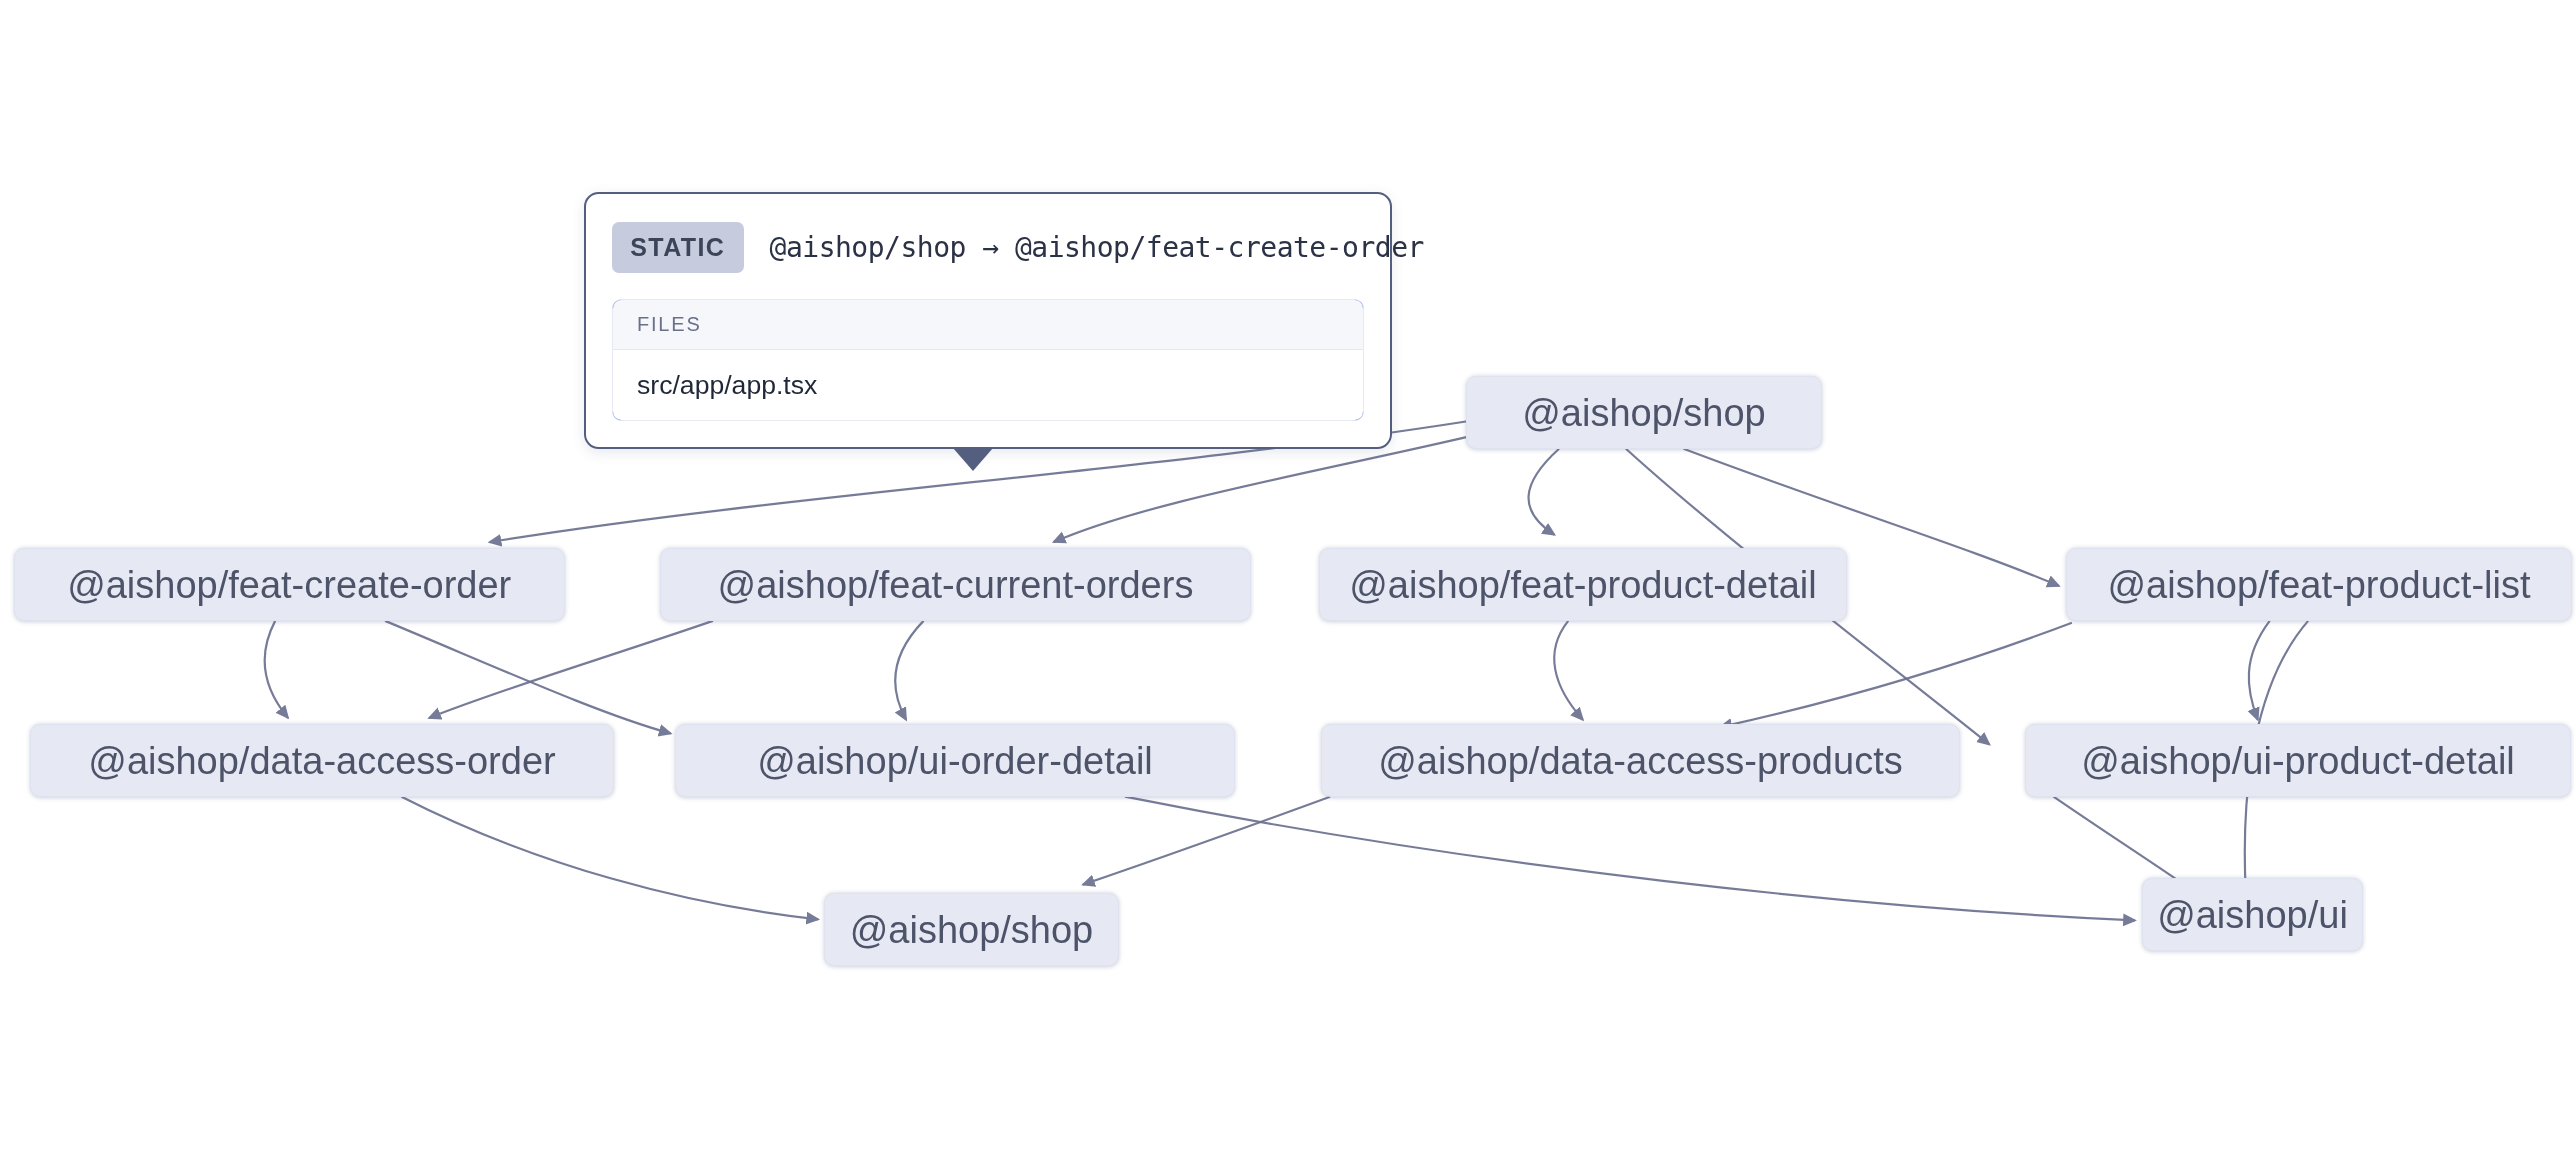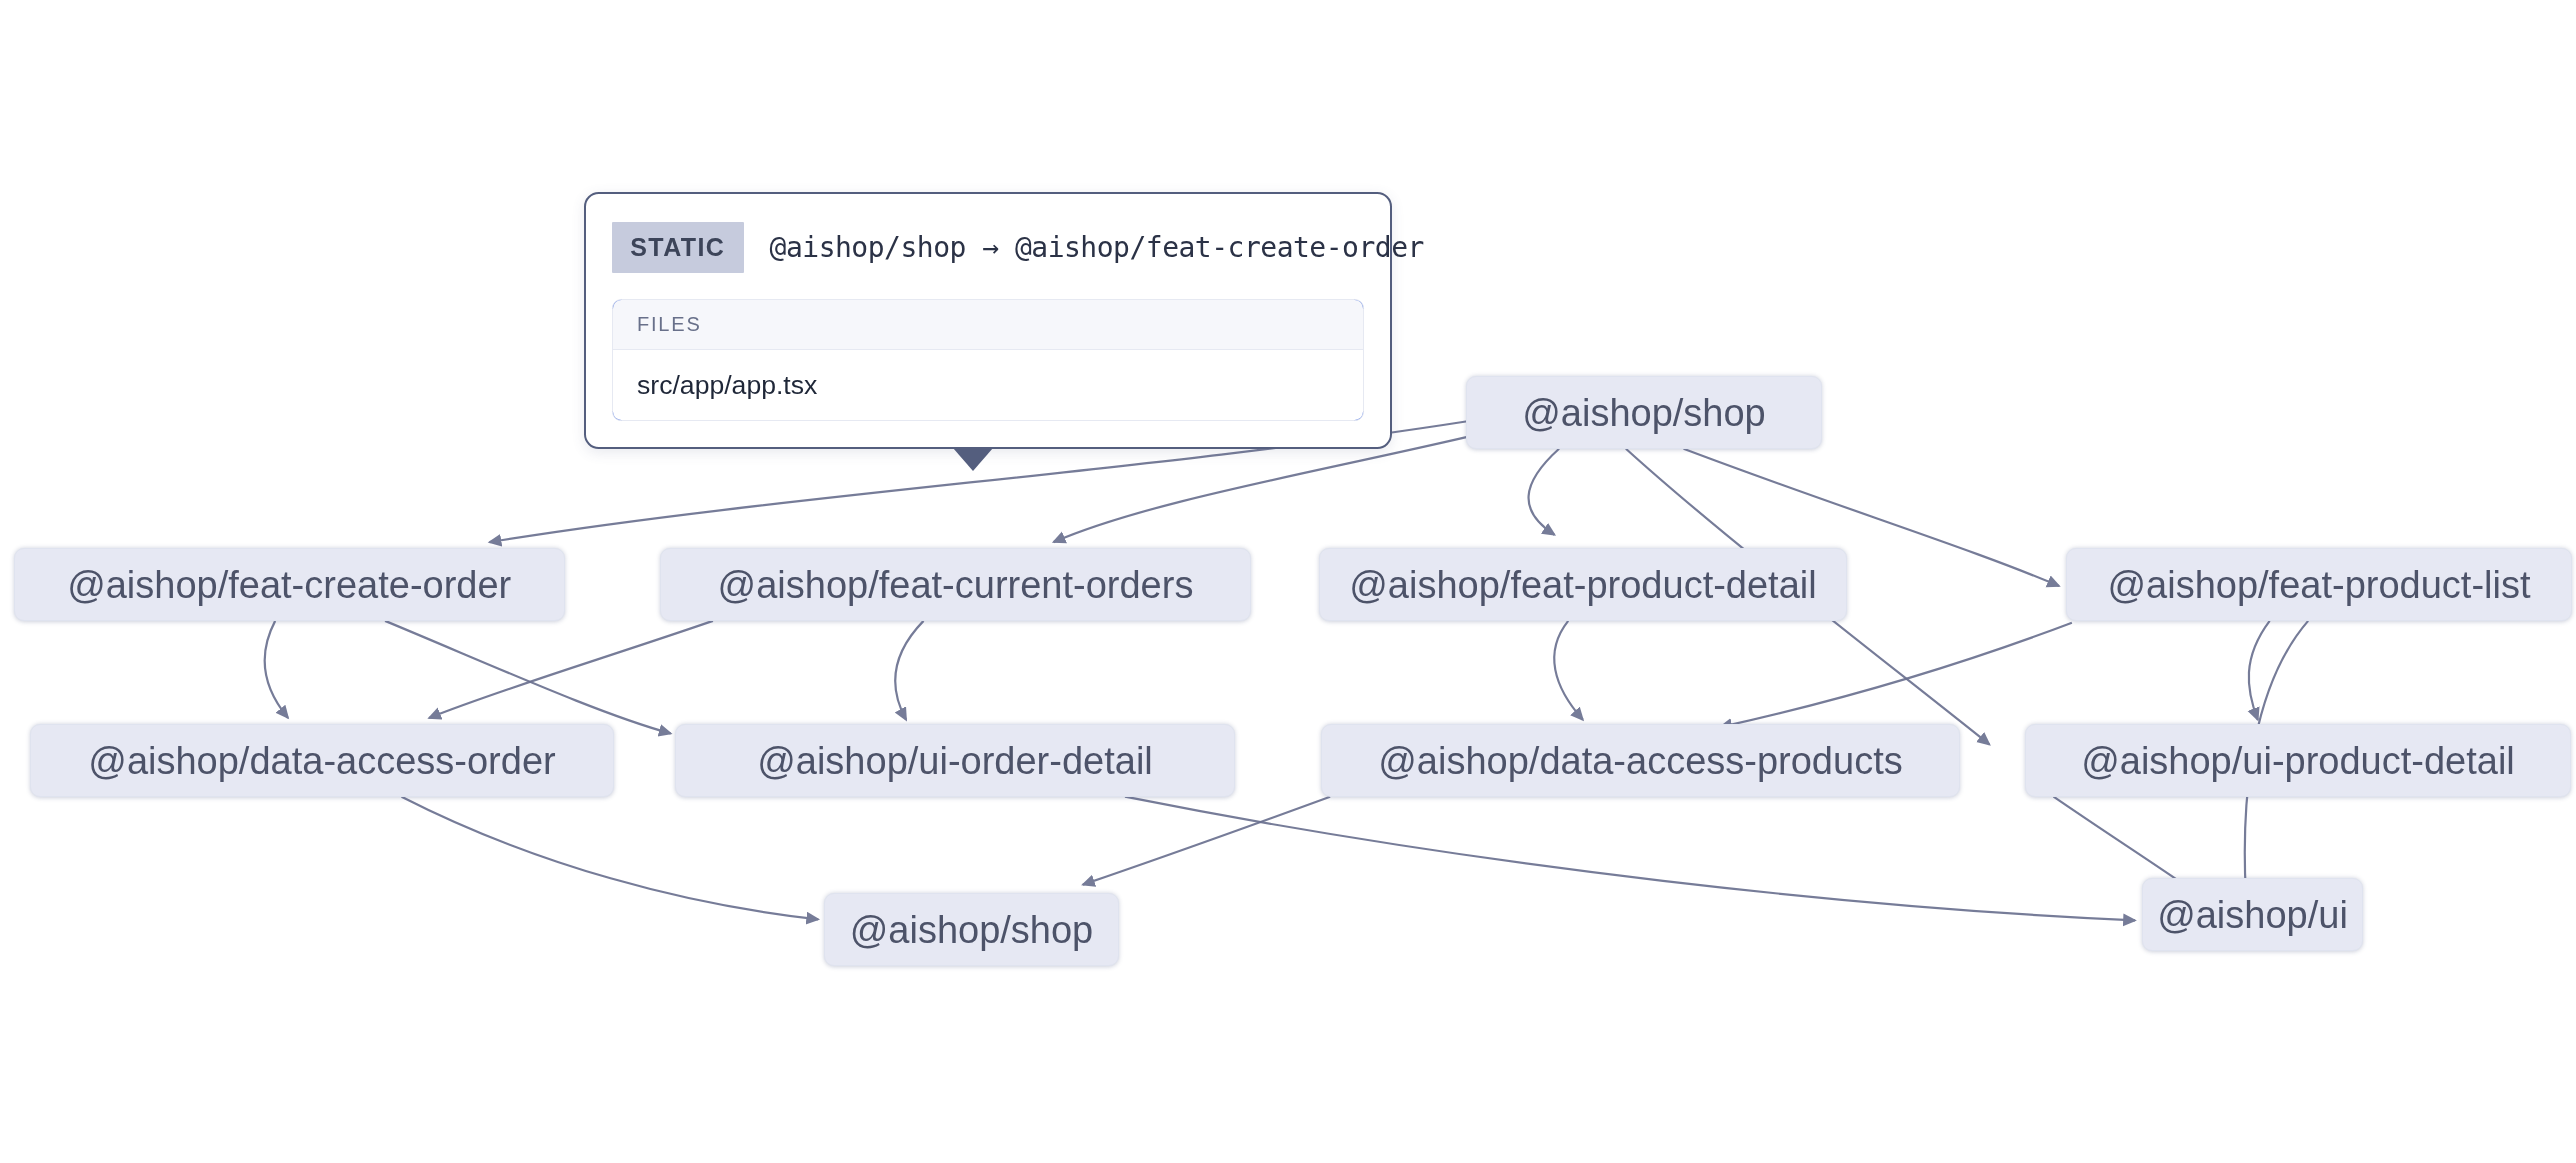--- a/index.html
+++ b/index.html
@@ -38,21 +38,21 @@
   }
   .tooltip-pointer{
     position:absolute;left:953px;top:448px;width:0;height:0;z-index:6;
     border-left:20px solid transparent;border-right:20px solid transparent;
     border-top:23px solid var(--tooltip-border);
   }
   .tt-row{display:flex;align-items:center;gap:26px;}
   .badge{
     background:var(--badge-bg);color:var(--badge-text);
     font-weight:bold;font-size:25px;letter-spacing:1.4px;
-    padding:13px 18.3px;border-radius:1px;line-height:1;
+    padding:13px 18.3px;border-radius:7px;line-height:1;
   }
   .rel{
     font-family:"DejaVu Sans Mono",monospace;font-size:28px;color:var(--mono-text);
     white-space:nowrap;letter-spacing:-0.5px;
   }
   .files-box{
     margin-top:26px;border:0.9px solid var(--files-box-border);border-radius:9.2px;
     overflow:hidden;background:#1d4ed8;
   }
   .files-header{

